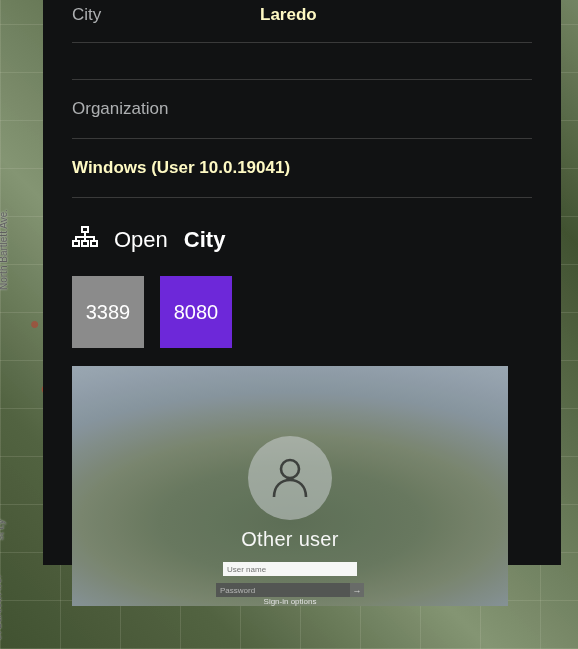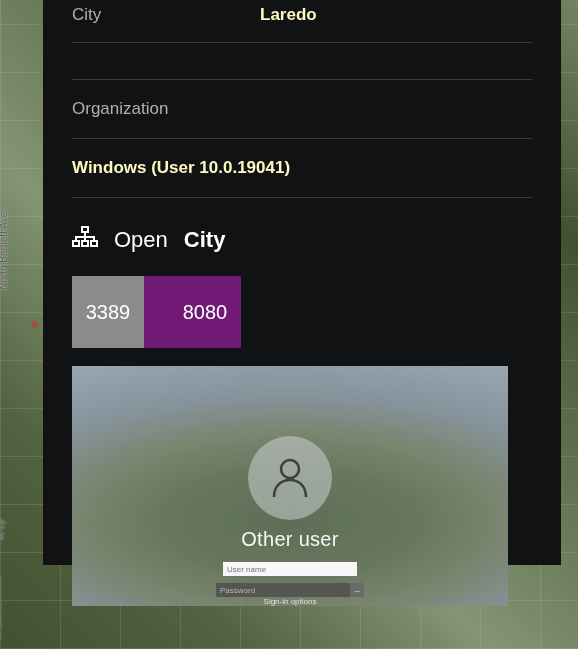--- a/index.html
+++ b/index.html
@@ -39,27 +39,27 @@
   .info-label{color:#aeb0b2;flex:0 0 188px;}
   .info-value{color:#fef9c3;font-weight:700;}
 
   .ports-header{
     display:flex;align-items:center;gap:16px;
     margin-top:28px;color:#fff;font-size:22px;
   }
   .ports-header .thin{font-weight:400;}
   .ports-header .bold{font-weight:700;}
 
-  .ports-row{display:flex;margin-top:22px;}
+  .ports-row{display:flex;gap:16px;margin-top:22px;}
   .port-chip{
     width:72px;height:72px;display:flex;align-items:center;justify-content:center;
     color:#fff;font-size:20px;font-weight:400;cursor:pointer;
   }
   .port-grey{background:#8b8b8b;}
-  .port-blue{background:#701a75;padding-left:25px;}
+  .port-blue{background:#6d28d9;}
 
   
   .shot{
     margin-top:18px;width:436px;height:240px;position:relative;overflow:hidden;
     background:
       radial-gradient(ellipse 120% 90% at 50% 65%,#5e6f57 0%,#6a7a60 25%,#7c8770 40%,#8a97a2 60%,#9aa7b4 78%,#a9b6c2 100%);
   }
   .shot::after{content:"";position:absolute;inset:0;backdrop-filter:blur(0);background:rgba(80,90,80,.05);}
   .avatar-ring{
     position:absolute;left:50%;top:70px;transform:translateX(-50%);

